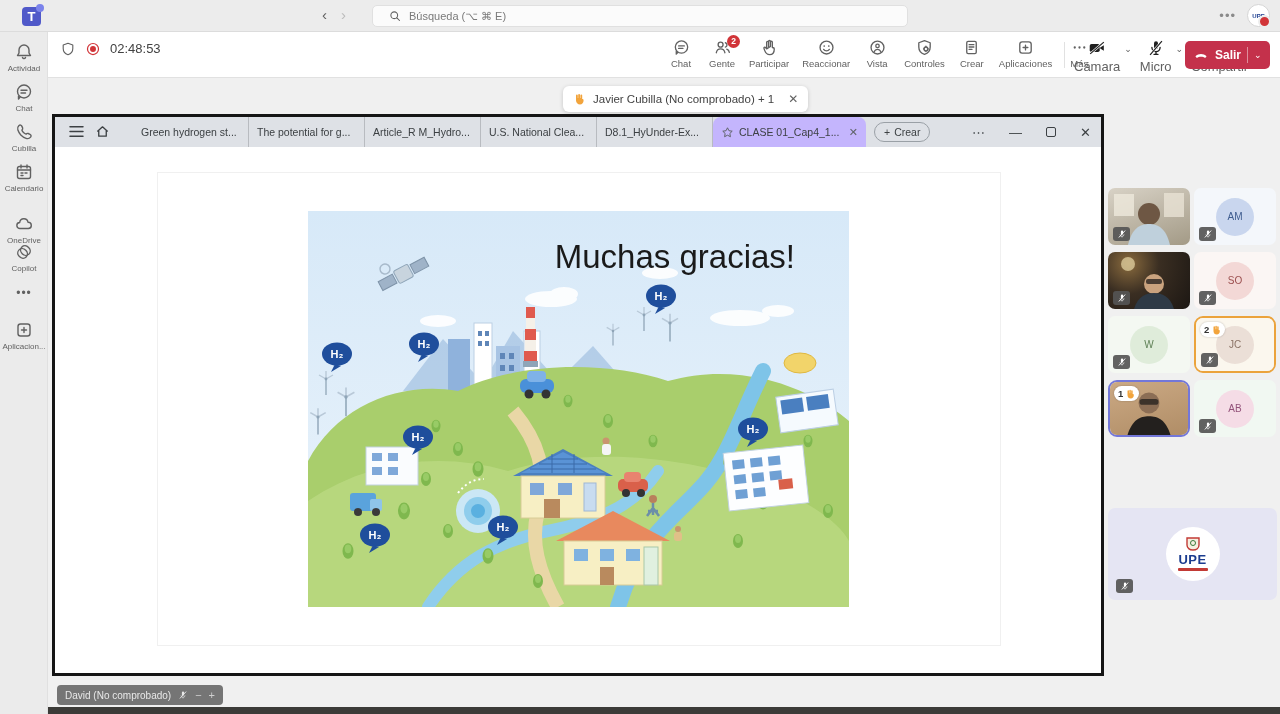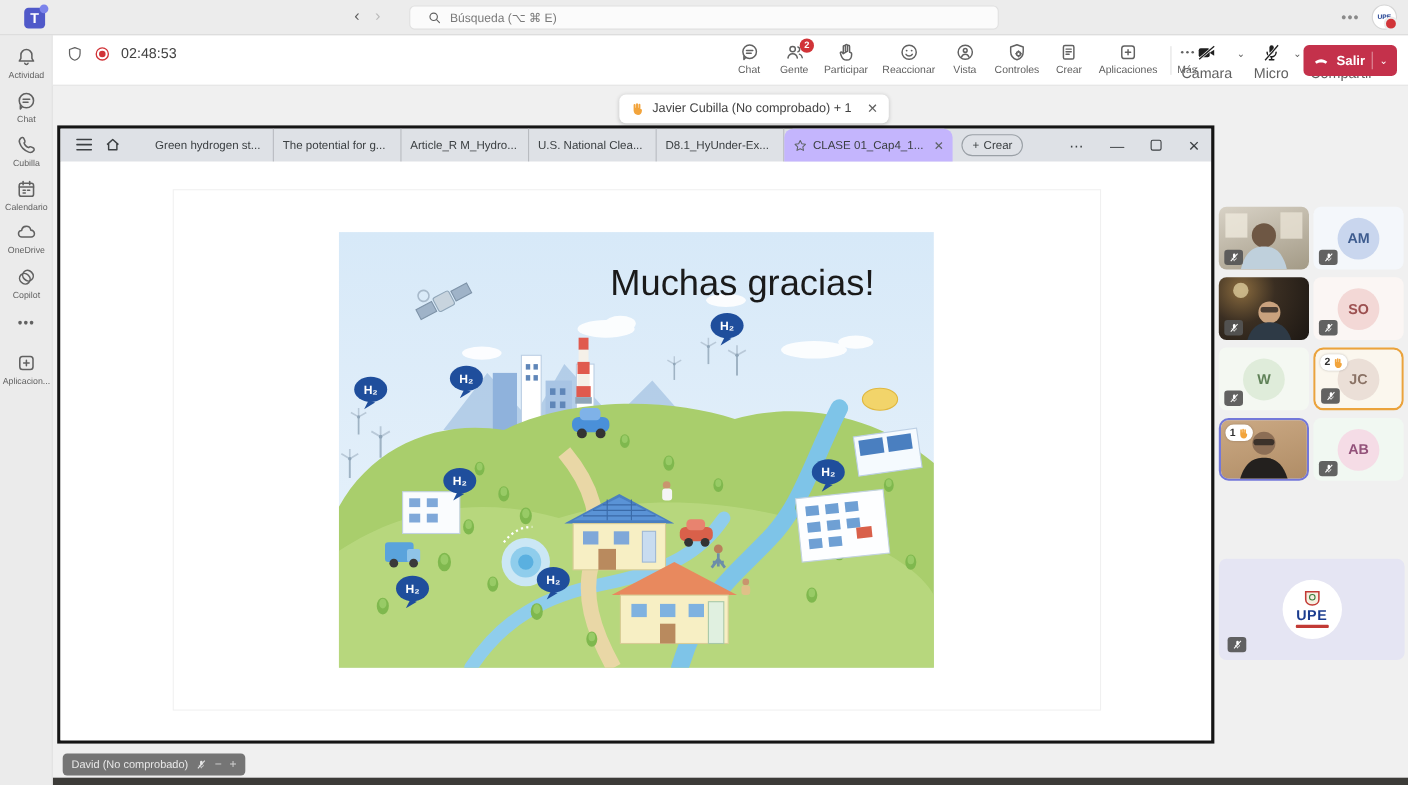--- a/index.html
+++ b/index.html
@@ -71,21 +71,21 @@
   .tab-right .mini { font-size:13px; }
   .win-max { width:10px; height:10px; border:1.3px solid #3C4043; border-radius:2px; }
 
   .browser-content { position:relative; width:100%; height:526px; background:#FFFFFF; overflow:hidden; }
   .page-canvas { position:absolute; left:103px; top:26px; width:842px; height:472px; background:#FFFFFF; box-shadow:0 0 0 1px #F0F0F0; }
   .slide { position:absolute; left:253px; top:64px; width:541px; height:396px; }
 
   
   .tile { position:absolute; width:82px; height:57px; border-radius:7px; overflow:visible; }
   .tile .inner { position:absolute; inset:0; border-radius:7px; overflow:hidden; }
-  .avatar-circle { position:absolute; left:50%; top:50%; transform:translate(-50%,-50%); width:38px; height:38px; border-radius:50%; display:flex; align-items:center; justify-content:center; font-size:13px; font-weight:700; }
+  .avatar-circle { position:absolute; left:50%; top:50%; transform:translate(-50%,-50%); width:38px; height:38px; border-radius:50%; display:flex; align-items:center; justify-content:center; font-size:10px; font-weight:400; }
   .mic-badge { position:absolute; left:5px; bottom:4px; width:17px; height:14px; background:rgba(85,85,85,.92); border-radius:3px; display:flex; align-items:center; justify-content:center; z-index:3; }
   .mic-badge svg { width:10px; height:10px; }
   .hand-pill { position:absolute; left:4px; top:4px; height:15px; background:#FFFFFF; border-radius:8px; display:flex; align-items:center; gap:2px; padding:0 4px; z-index:3; box-shadow:0 0 2px rgba(0,0,0,.25); }
   .hand-pill .num { font-size:9.5px; color:#323232; font-weight:bold; }
   .hand-pill svg { width:10px; height:10px; }
   .tile video, .tile .vid { position:absolute; inset:0; }
 
   
   .bottom-pill { position:absolute; left:9px; top:607px; height:20px; background:rgba(95,95,95,.85); border-radius:4px; display:flex; align-items:center; padding:0 8px; gap:7px; z-index:10; }
   .bottom-pill .txt { color:#E8E8E8; font-size:10px; }
@@ -137,21 +137,21 @@
   <div class="rail-item" style="top:130px">
     <svg viewBox="0 0 20 20">
         <rect class="ic" x="3.5" y="4.5" width="13" height="12" rx="2"></rect>
         <line class="ic" x1="3.5" y1="8" x2="16.5" y2="8"></line>
         <line class="ic" x1="7" y1="3" x2="7" y2="6"></line>
         <line class="ic" x1="13" y1="3" x2="13" y2="6"></line>
         <path class="ic" d="M7 11h2M11 11h2M7 13.5h2"></path>
       </svg>
     <span class="lbl">Calendario</span>
   </div>
-  <div class="rail-item" style="top:169px">
+  <div class="rail-item" style="top:182px">
     <svg viewBox="0 0 20 20">
         <path class="ic" d="M6 14.5a3 3 0 0 1-.3-6A4.2 4.2 0 0 1 14 8.2a2.9 2.9 0 0 1 .3 6.3z"></path>
       </svg>
     <span class="lbl">OneDrive</span>
   </div>
   <div class="rail-item" style="top:210px">
     <svg viewBox="0 0 20 20">
         <path class="ic" d="M10 3.5c3 0 5 2 5 4.5s-2 4.5-5 4.5-5-2-5-4.5 2-4.5 5-4.5z" transform="rotate(45 10 10)"></path>
         <path class="ic" d="M10 7.5c3 0 5 2 5 4.5s-2 4.5-5 4.5-5-2-5-4.5 2-4.5 5-4.5z" transform="rotate(45 10 10)"></path>
       </svg>

